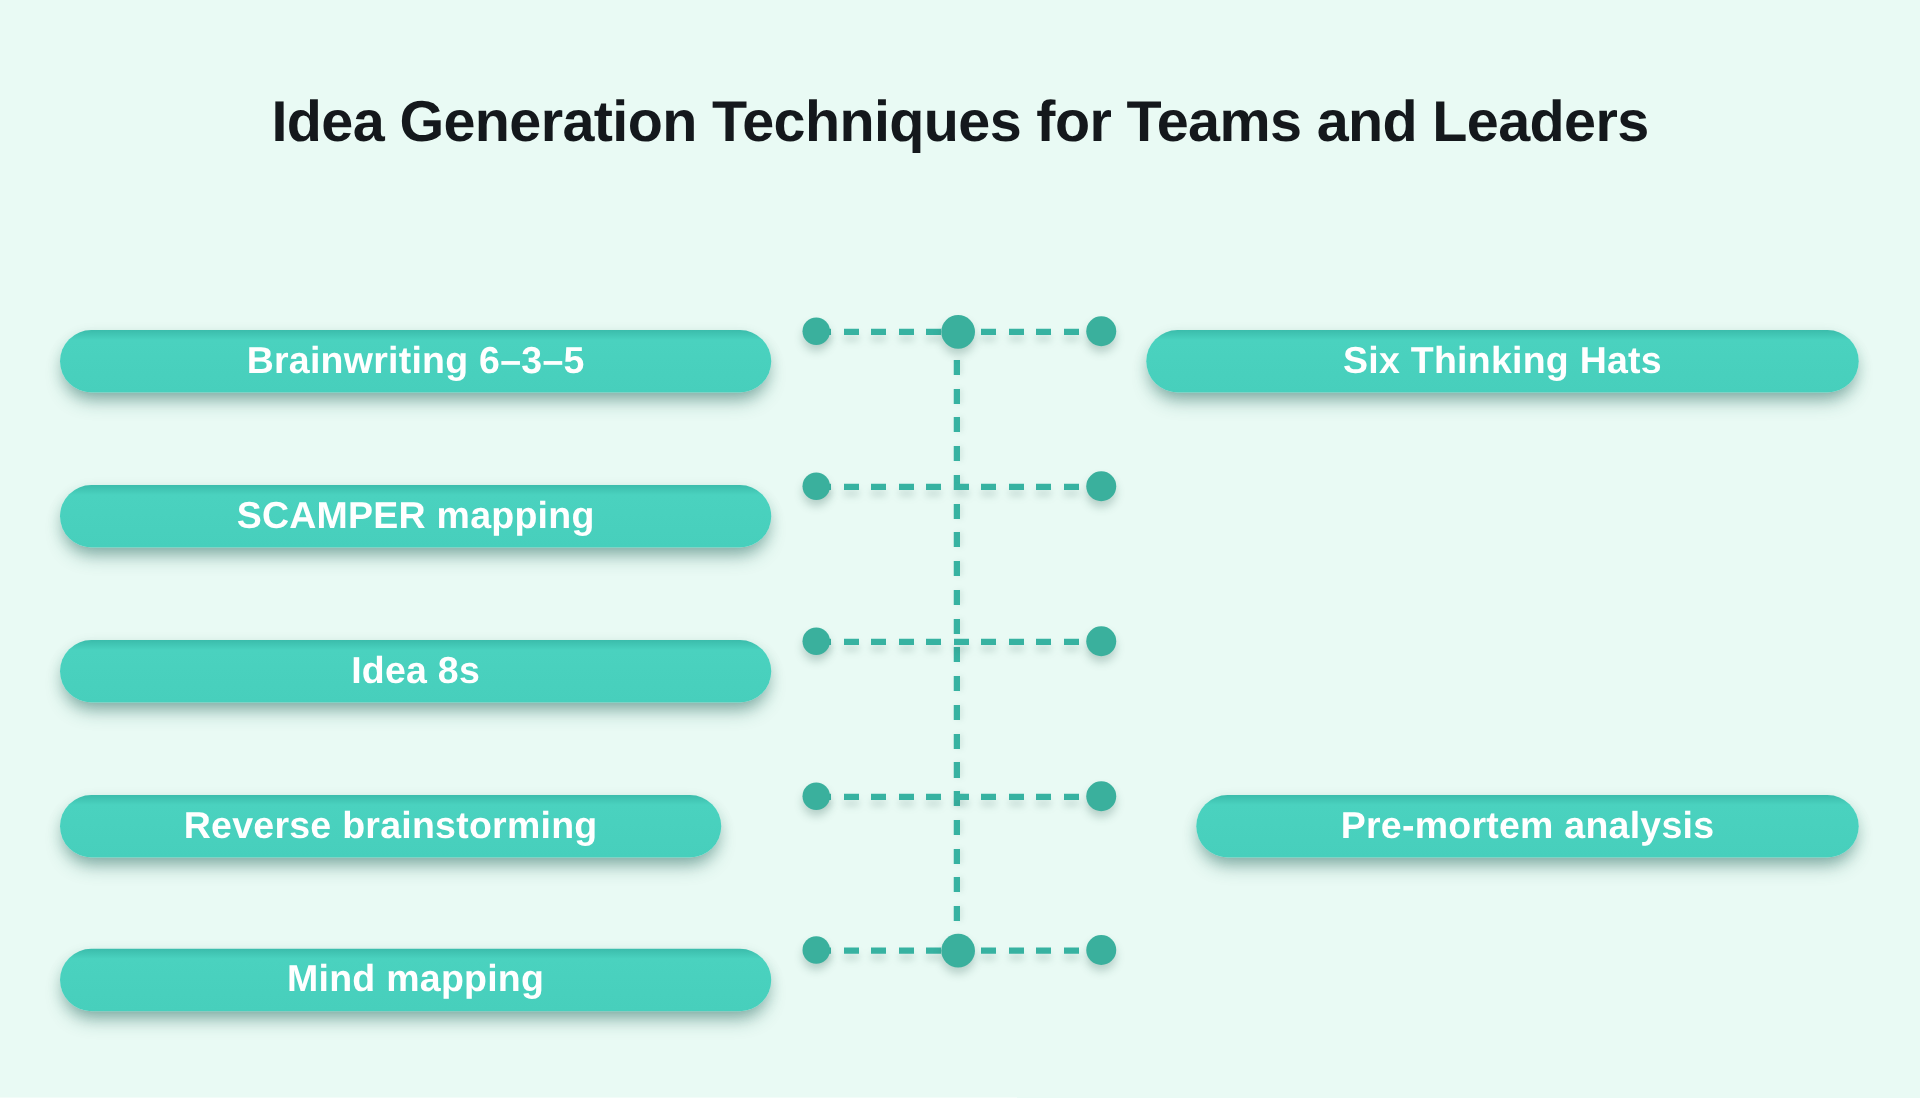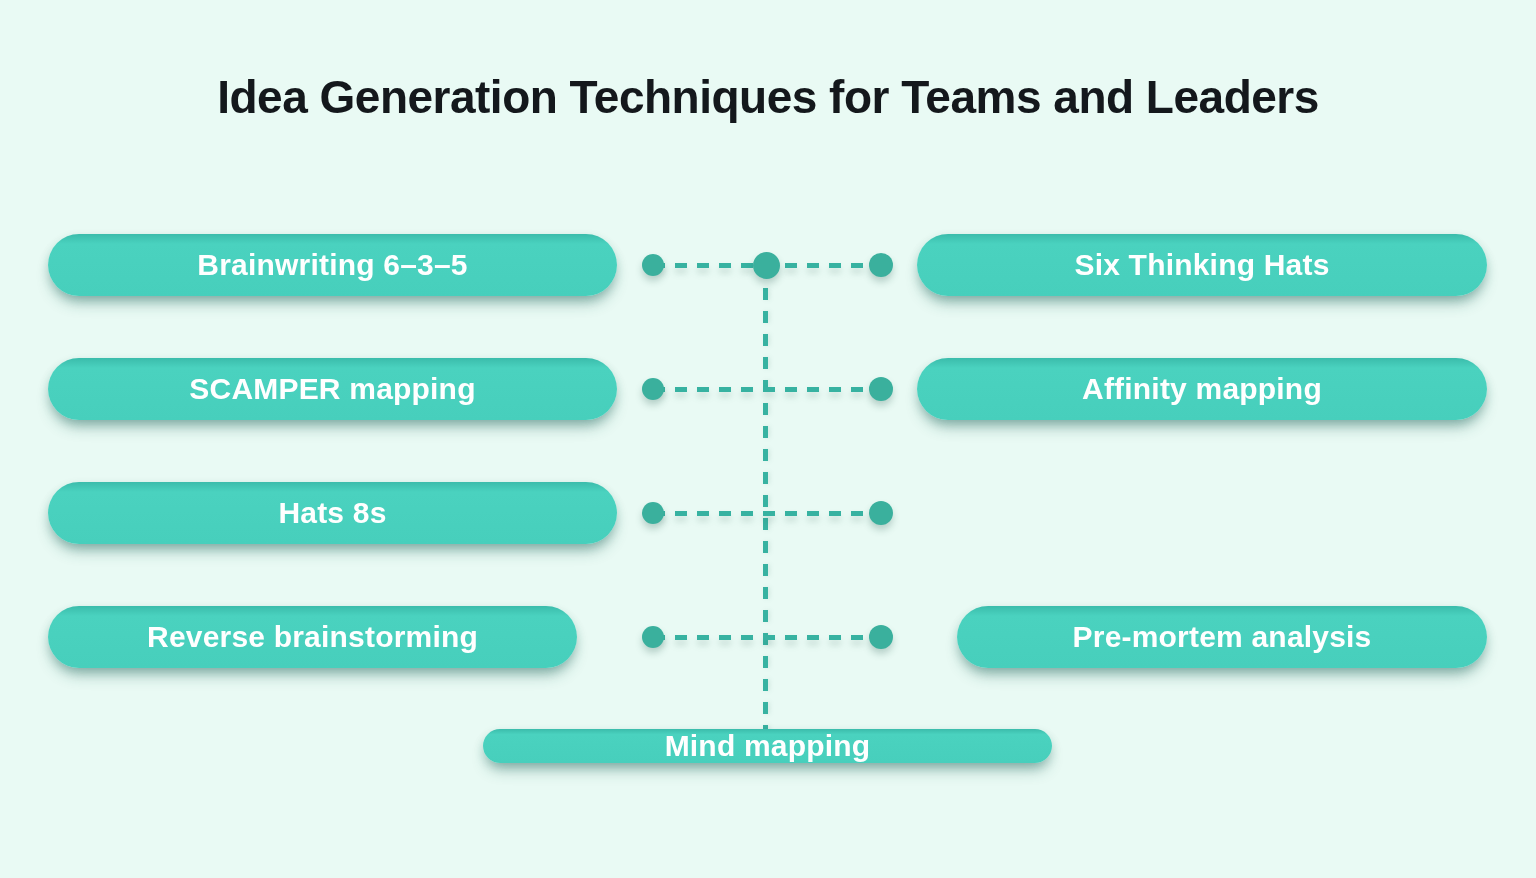--- a/index.html
+++ b/index.html
@@ -33,28 +33,29 @@
   .row {
     position: absolute;
     left: 48px;
     width: 1439px;
     height: 62px;
     display: flex;
     align-items: center;
   }
 
   .pill {
-    height: 62px;
+    height: 50px;
     border-radius: 31px;
     background: linear-gradient(180deg, #3bbcab 0%, #4ad2bf 16%, #47cfbc 100%);
     box-shadow: 0 10px 16px -5px rgba(23, 96, 85, 0.45),
                 0 4px 10px rgba(23, 96, 85, 0.18);
     display: flex;
     align-items: center;
     justify-content: center;
+    margin-top: 48px;
   }
 
   .pill-left  { width: 569px; }
   .pill-right { width: 570px; }
 
   .pill-label {
     color: #ffffff;
     font-size: 30px;
     font-weight: 700;
     letter-spacing: 0.2px;
@@ -100,21 +101,21 @@
     height: 495px;
     background: repeating-linear-gradient(to bottom,
       #37b2a1 0 12px, transparent 12px 23px);
     filter: drop-shadow(2px 0 2px rgba(40, 90, 80, 0.10));
   }
 
   .row-1 { top: 234px; }
   .row-2 { top: 358px; }
   .row-3 { top: 482px; }
   .row-4 { top: 606px; gap: 40px; }
-  .row-5 { top: 729px; flex-direction: column; }
+  .row-5 { top: 729px; }
 </style>
 </head>
 <body>
 
 <div class="canvas">
 
   <h1 class="title">Idea Generation Techniques for Teams and Leaders</h1>
 
   <div class="vline"></div>
 
@@ -135,28 +136,25 @@
 
   <div class="row row-2">
     <div class="pill pill-left">
       <span class="pill-label">SCAMPER mapping</span>
     </div>
     <div class="connector">
       <div class="dash-line"></div>
       <span class="dot dot-left"></span>
       <span class="dot dot-right"></span>
     </div>
-    <div class="pill pill-right">
-      <span class="pill-label">Affinity mapping</span>
-    </div>
   </div>
 
   <div class="row row-3">
     <div class="pill pill-left">
-      <span class="pill-label">Hats 8s</span>
+      <span class="pill-label">Idea 8s</span>
     </div>
     <div class="connector">
       <div class="dash-line"></div>
       <span class="dot dot-left"></span>
       <span class="dot dot-right"></span>
     </div>
   </div>
 
   <div class="row row-4">
     <div class="pill pill-left">

